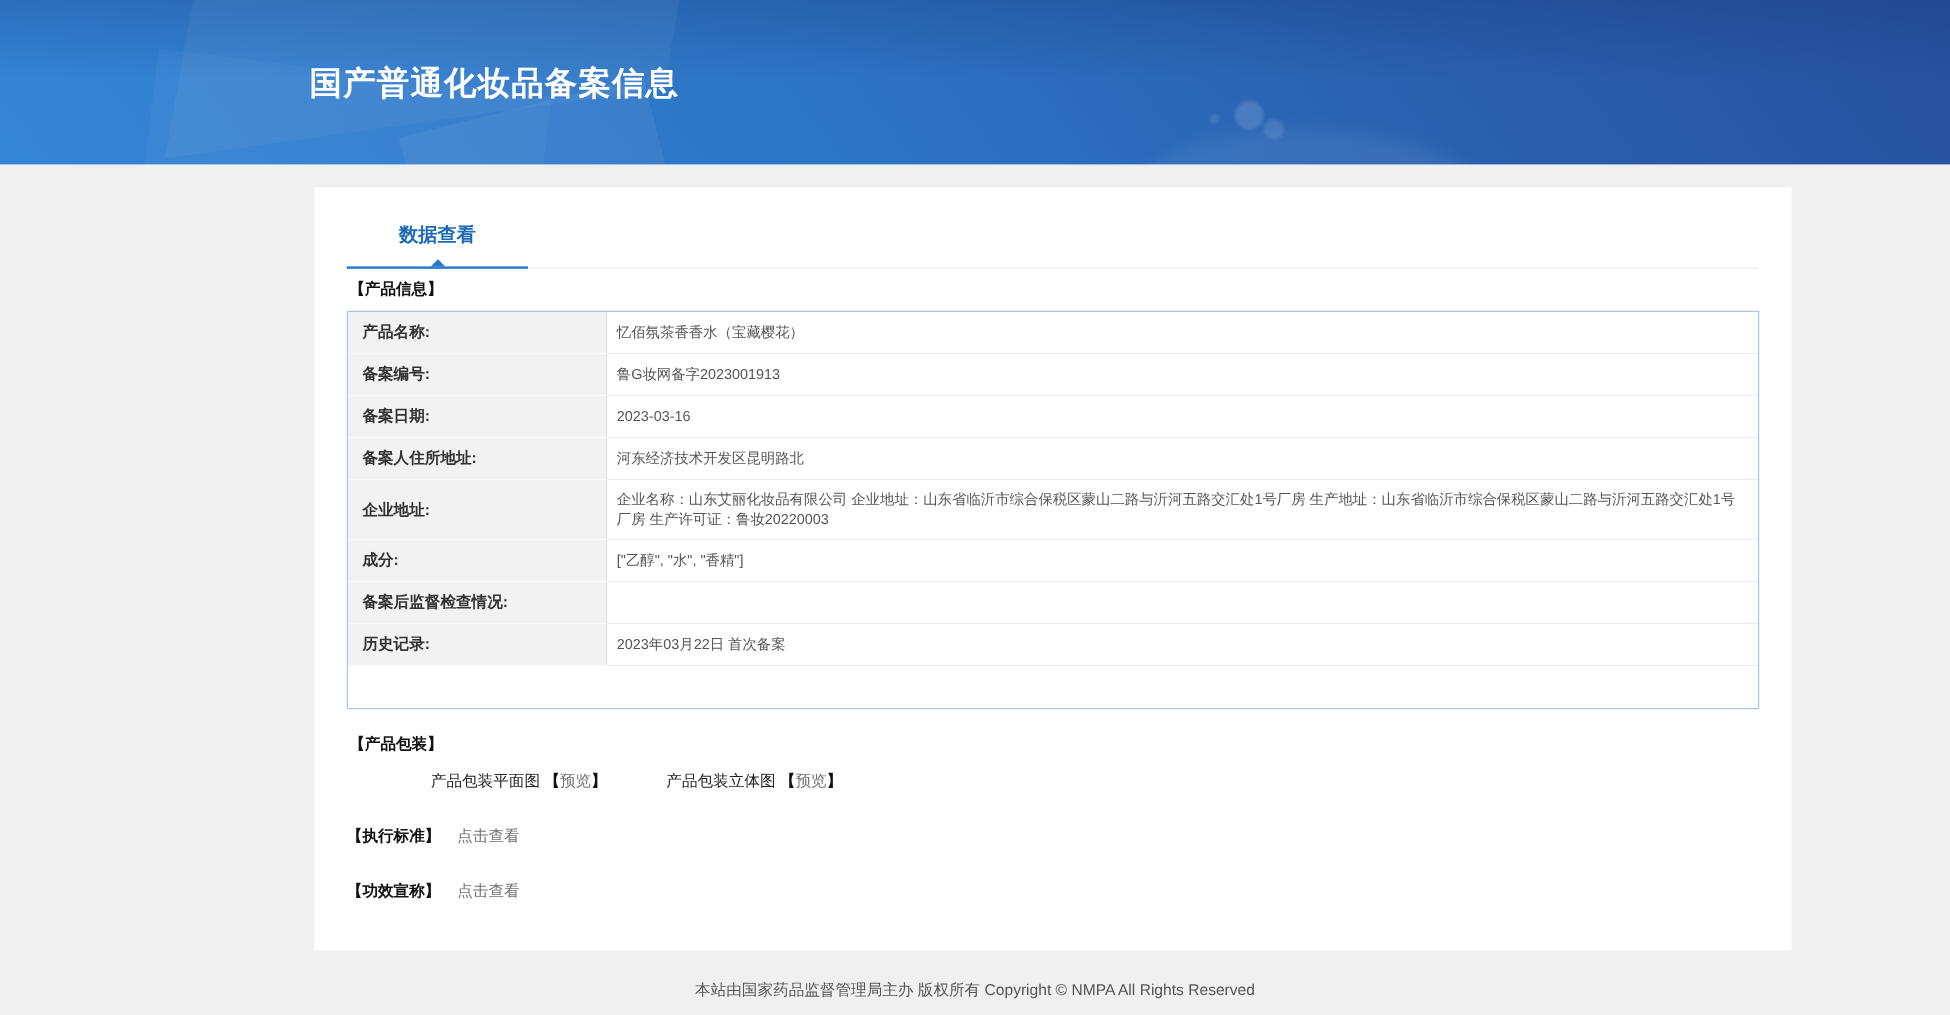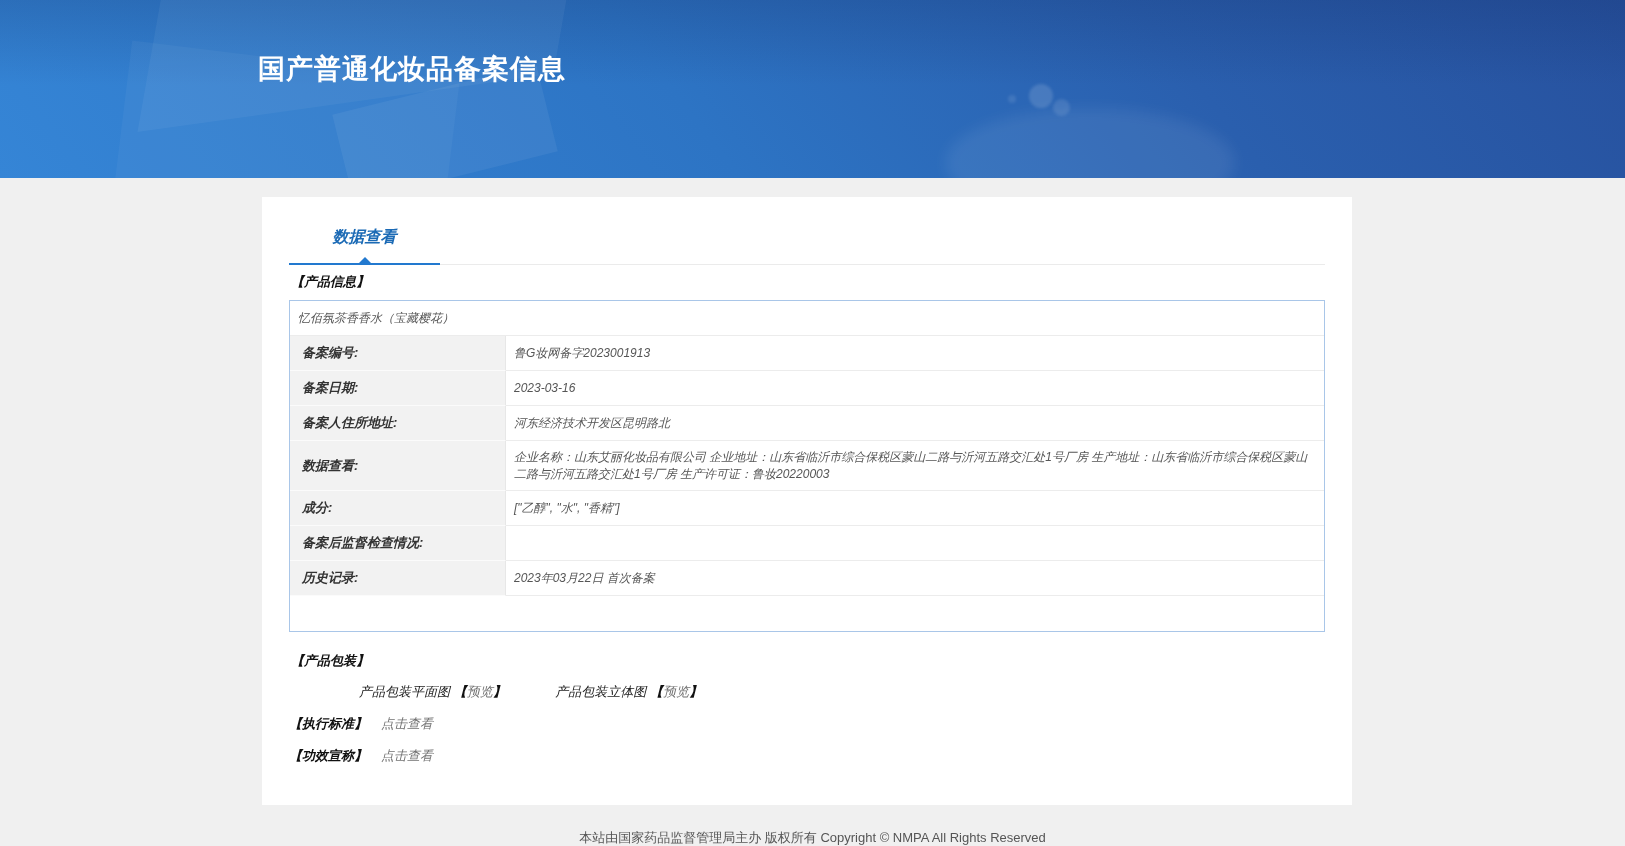--- a/index.html
+++ b/index.html
@@ -1,39 +1,39 @@
 <!DOCTYPE html>
 <html><head>
 <meta charset="utf-8">
 <style>
   * { margin:0; padding:0; box-sizing:border-box; }
   html,body { width:1625px; height:846px; background:#f0f0f0;
     font-family:"Liberation Sans","DejaVu Sans",sans-serif; overflow:hidden; }
 
   
-  .banner { position:relative; height:178px; overflow:hidden;
+  .banner { position:relative; height:137px; overflow:hidden;
     background:
       linear-gradient(to bottom, rgba(16,42,98,.22), rgba(16,42,98,0) 48%),
       linear-gradient(52deg, #3585d6 0%, #2d74c4 42%, #2a5fae 72%, #27519e 100%); }
   .shape { position:absolute; background:rgba(255,255,255,.05); }
   .shape-cube-top { left:150px; top:-60px; width:420px; height:160px; transform:rotate(-8deg) skewX(-18deg); }
   .shape-cube-side { left:120px; top:60px; width:330px; height:180px; transform:rotate(7deg); background:rgba(255,255,255,.04); }
   .shape-band { left:340px; top:88px; width:210px; height:90px; transform:rotate(-14deg); background:rgba(255,255,255,.06); }
   .glow { position:absolute; left:945px; top:108px; width:290px; height:110px; border-radius:50%;
     background:rgba(255,255,255,.07); filter:blur(7px); }
   .dot { position:absolute; border-radius:50%; background:rgba(255,255,255,.14); filter:blur(1.5px); }
   .dot-1 { left:1029px; top:84px; width:24px; height:24px; }
   .dot-2 { left:1053px; top:99px; width:17px; height:17px; background:rgba(255,255,255,.11); }
   .dot-3 { left:1008px; top:95px; width:8px; height:8px; background:rgba(255,255,255,.10); }
   .banner-title { position:absolute; left:258px; top:53px; color:#ffffff;
     font-size:27px; line-height:32px; letter-spacing:1px; }
 
   
-  .card { width:1090px; min-height:599px; margin:19px 0 0 262px;
-    background:#ffffff; padding:14px 27px 40px 27px;font-style:italic; }
+  .card { width:1231px; min-height:599px; margin:19px 0 0 262px;
+    background:#ffffff; padding:14px 27px 40px 27px; }
 
   
   .tabbar { border-bottom:1px solid #ebebeb; margin-top:2px; }
   .tab { position:relative; display:inline-block; width:151px; text-align:center;
     color:#1b6ab5; font-size:16px; font-weight:bold;
     padding:14px 0 15px 0; border-bottom:2px solid #2279cf; margin-bottom:-1px; cursor:pointer; }
   .tab-marker { position:absolute; bottom:0; left:50%; margin-left:-6px; width:0; height:0;
     border-left:6px solid transparent; border-right:6px solid transparent;
     border-bottom:6px solid #2279cf; }
 
@@ -50,21 +50,21 @@
   .tvalue { flex:1; font-size:12px; color:#555; line-height:17px;
     padding:8px 12px 7px 8px; min-height:35px; display:flex; align-items:center; }
   .trow:not(:last-child) .tlabel { border-bottom:1px solid #fbfbfb; }
   .trow:not(:last-child) .tvalue { border-bottom:1px solid #ececec; }
 
   
   .package-row { margin:13px 0 4px 70px; font-size:13px; color:#222; }
   .pkg-item { margin-right:46px; }
   .bracket { color:#111; font-weight:bold; }
   a.link { color:#737373; text-decoration:none; cursor:pointer; }
-  .inline-row { margin-top:14px; font-size:13px; display:flex; align-items:center; }
+  .inline-row { margin-top:28px; font-size:13px; display:flex; align-items:center; }
   .inline-row .section-heading { margin:0; }
   .inline-row a.link { margin-left:14px; font-size:13px; }
 
   
   .footer { text-align:center; padding-top:24px; color:#555; font-size:13px; }
 </style>
 </head>
 <body>
 
 <div class="banner">
@@ -84,36 +84,37 @@
     <div class="tab">
       <span>数据查看</span>
       <span class="tab-marker"></span>
     </div>
   </div>
 
   <div class="section-heading first">【产品信息】</div>
 
   <div class="info-table">
     <div class="trow">
+      <div class="tlabel">产品名称:</div>
       <div class="tvalue">忆佰氛茶香香水（宝藏樱花）</div>
     </div>
     <div class="trow">
       <div class="tlabel">备案编号:</div>
       <div class="tvalue">鲁G妆网备字2023001913</div>
     </div>
     <div class="trow">
       <div class="tlabel">备案日期:</div>
       <div class="tvalue">2023-03-16</div>
     </div>
     <div class="trow">
       <div class="tlabel">备案人住所地址:</div>
       <div class="tvalue">河东经济技术开发区昆明路北</div>
     </div>
     <div class="trow">
-      <div class="tlabel">数据查看:</div>
+      <div class="tlabel">企业地址:</div>
       <div class="tvalue">企业名称：山东艾丽化妆品有限公司 企业地址：山东省临沂市综合保税区蒙山二路与沂河五路交汇处1号厂房 生产地址：山东省临沂市综合保税区蒙山二路与沂河五路交汇处1号厂房 生产许可证：鲁妆20220003</div>
     </div>
     <div class="trow">
       <div class="tlabel">成分:</div>
       <div class="tvalue">["乙醇", "水", "香精"]</div>
     </div>
     <div class="trow">
       <div class="tlabel">备案后监督检查情况:</div>
       <div class="tvalue"></div>
     </div>

